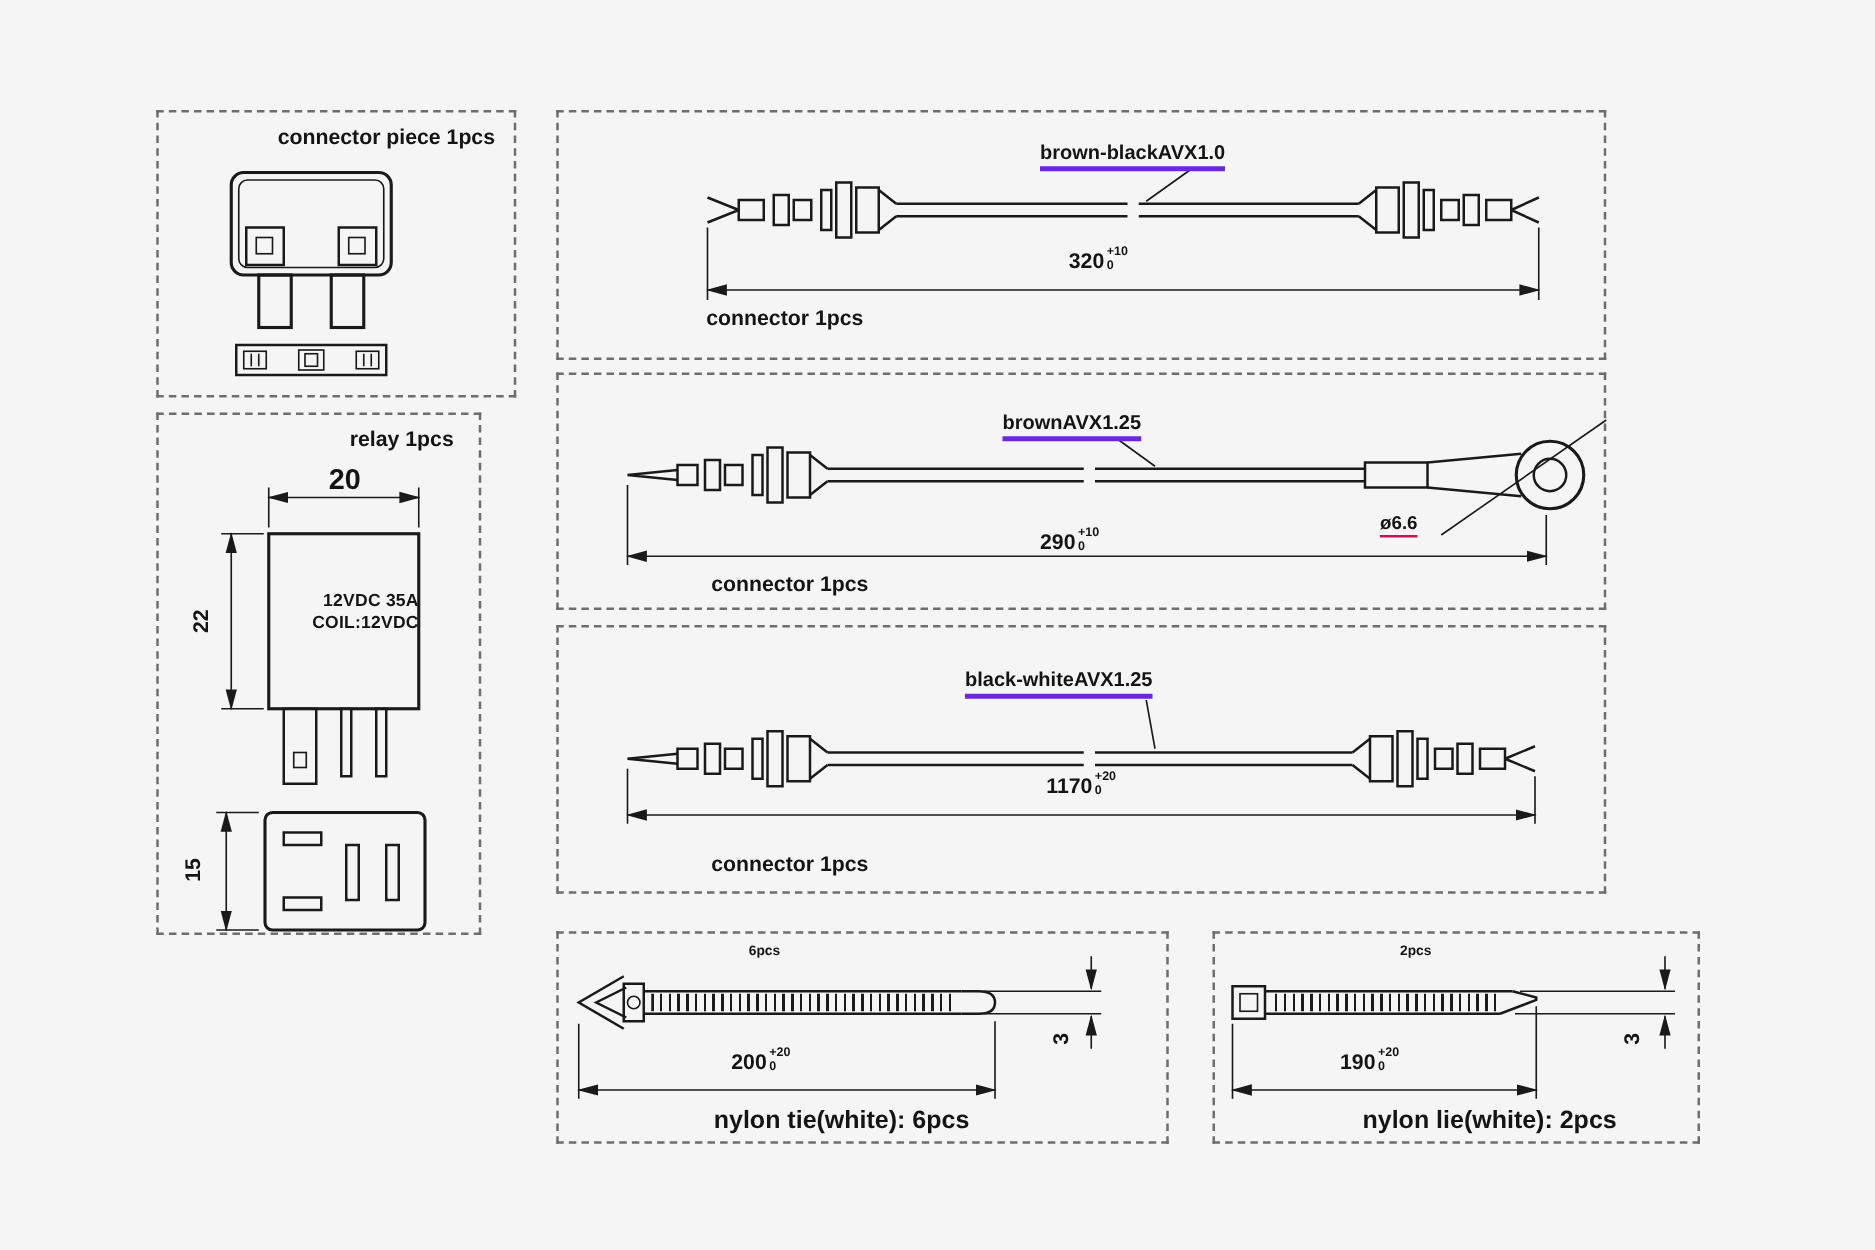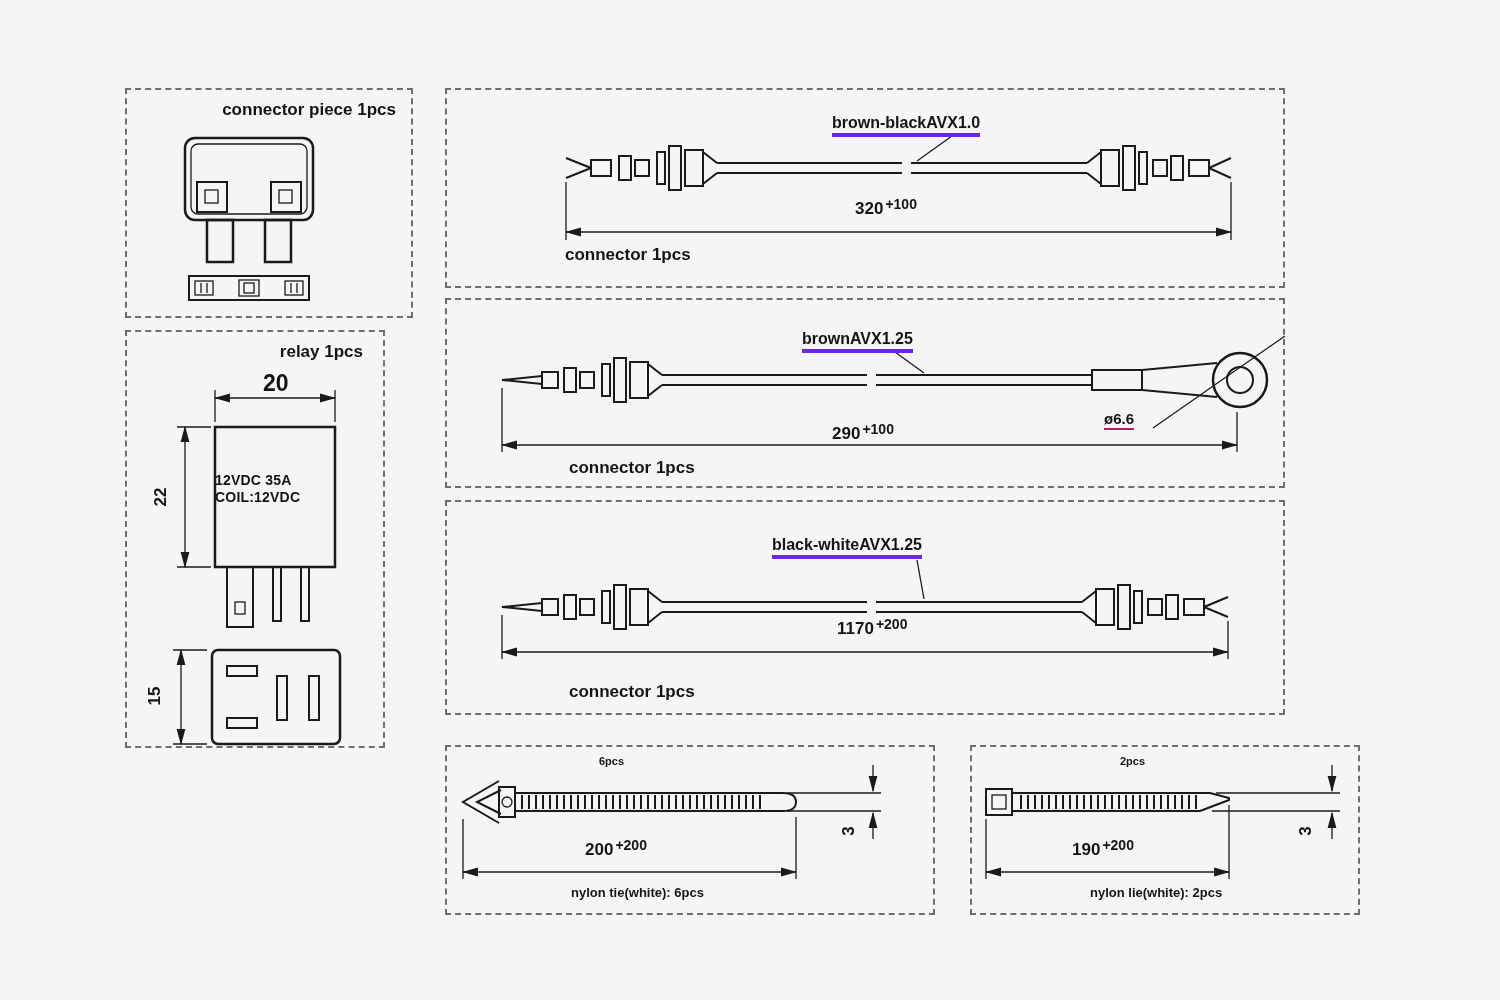--- a/index.html
+++ b/index.html
@@ -14,29 +14,29 @@
   }
   .stage{position:absolute;inset:0}
   .box{position:absolute;border:2px dashed #6e6e6e;background:transparent}
   .box > svg{position:absolute;left:0;top:0;stroke:#1a1a1a;fill:none;stroke-width:2;stroke-linecap:butt}
   .thin{stroke-width:1.3}
   .mid{stroke-width:2.5}
   .t{position:absolute;white-space:nowrap}
   .title{font-size:17px}
   .conn{font-size:17px}
   .count{font-size:11px}
-  .caption{font-size:13px}
+  .caption{font-size:20px}
   .wlabel{font-size:16px;border-bottom:4px solid #6d28d9;padding-bottom:1px}
   .ringlabel{font-size:15px;border-bottom:2px solid #be185d;padding-bottom:1px}
   .dim{display:flex;align-items:flex-start}
   .dim .v{font-size:17px;line-height:1}
-  .dim .tol{display:flex;flex-direction:row;font-size:14px;line-height:1.05;margin-left:2px;margin-top:-3px}
+  .dim .tol{display:flex;flex-direction:column;font-size:10px;line-height:1.05;margin-left:2px;margin-top:-3px}
   .dimsimple{font-size:23px}
   .rot{transform:rotate(-90deg);transform-origin:center center;width:24px;height:24px;display:flex;align-items:center;justify-content:center;font-size:17px}
-  .relaytext{width:120px;text-align:left;font-size:14px;line-height:17px;letter-spacing:.2px}
+  .relaytext{width:120px;text-align:right;font-size:14px;line-height:17px;letter-spacing:.2px}
   .teeth{position:absolute;background:repeating-linear-gradient(90deg,#1a1a1a 0 2px,transparent 2px 7px)}
 </style>
 </head>
 <body>
 
 <div class="stage">
 
   <div class="box" style="left:125px;top:88px;width:288px;height:230px">
     <svg width="288" height="230" viewBox="0 0 288 230">
       <g>

